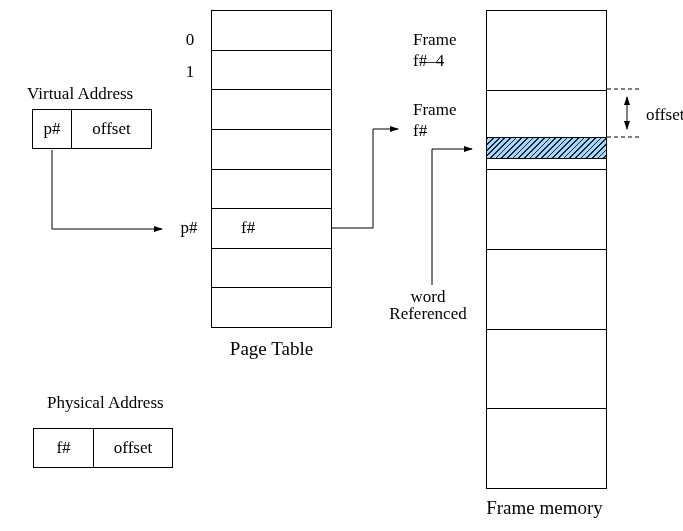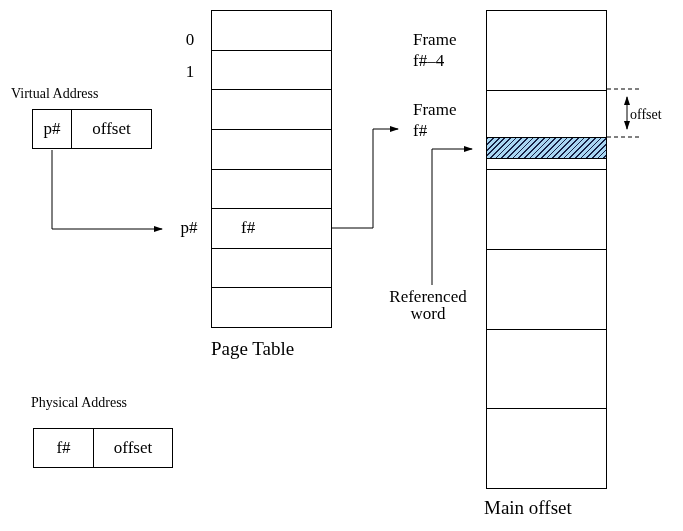--- a/index.html
+++ b/index.html
@@ -11,29 +11,30 @@
     position: relative;
     width: 683px;
     height: 531px;
     background: #ffffff;
     font-family: "Liberation Serif", "DejaVu Serif", serif;
     color: #000;
     overflow: hidden;
   }
   .lbl {
     position: absolute;
-    font-size: 14px;
+    font-size: 17px;
     line-height: 20px;
     white-space: nowrap;
+    margin-left: 16px;
   }
   .caption {
     position: absolute;
     font-size: 19px;
     line-height: 22px;
-    text-align: left;
+    text-align: center;
   }
   .addr-box {
     position: absolute;
     border: 1px solid #000;
     box-sizing: border-box;
     display: flex;
     background: #fff;
   }
   .addr-cell {
     display: flex;
@@ -142,37 +143,37 @@
     <div class="col-row"></div>
     <div class="col-row"></div>
     <div class="col-row"></div>
     <div class="col-row"></div>
     <div class="col-row"></div>
     <div class="col-row"></div>
   </div>
 
   <div id="hatch-band"></div>
 
-  <div class="caption" style="left:484px; top:497px; width:121px;">Main offset</div>
+  <div class="caption" style="left:484px; top:497px; width:121px;">Frame memory</div>
 
   <div class="two-line" style="left:413px; top:29px; width:80px;">
     <div>Frame</div>
     <div>f#–4</div>
   </div>
 
   <div class="two-line" style="left:413px; top:99px; width:80px;">
     <div>Frame</div>
     <div>f#</div>
   </div>
 
   <div class="lbl" style="left:630px; top:105px;">offset</div>
 
   <div class="ref-lbl" style="left:378px; top:288px; width:100px;">
+    <div>word</div>
     <div>Referenced</div>
-    <div>word</div>
   </div>
 
   <div class="lbl" style="left:31px; top:393px;">Physical Address</div>
 
   <div class="addr-box" style="left:33px; top:428px; width:140px; height:40px;">
     <div class="addr-cell first" style="width:60px;">f#</div>
     <div class="addr-cell" style="flex:1;">offset</div>
   </div>
 
   <svg class="overlay" width="683" height="531" viewBox="0 0 683 531">

